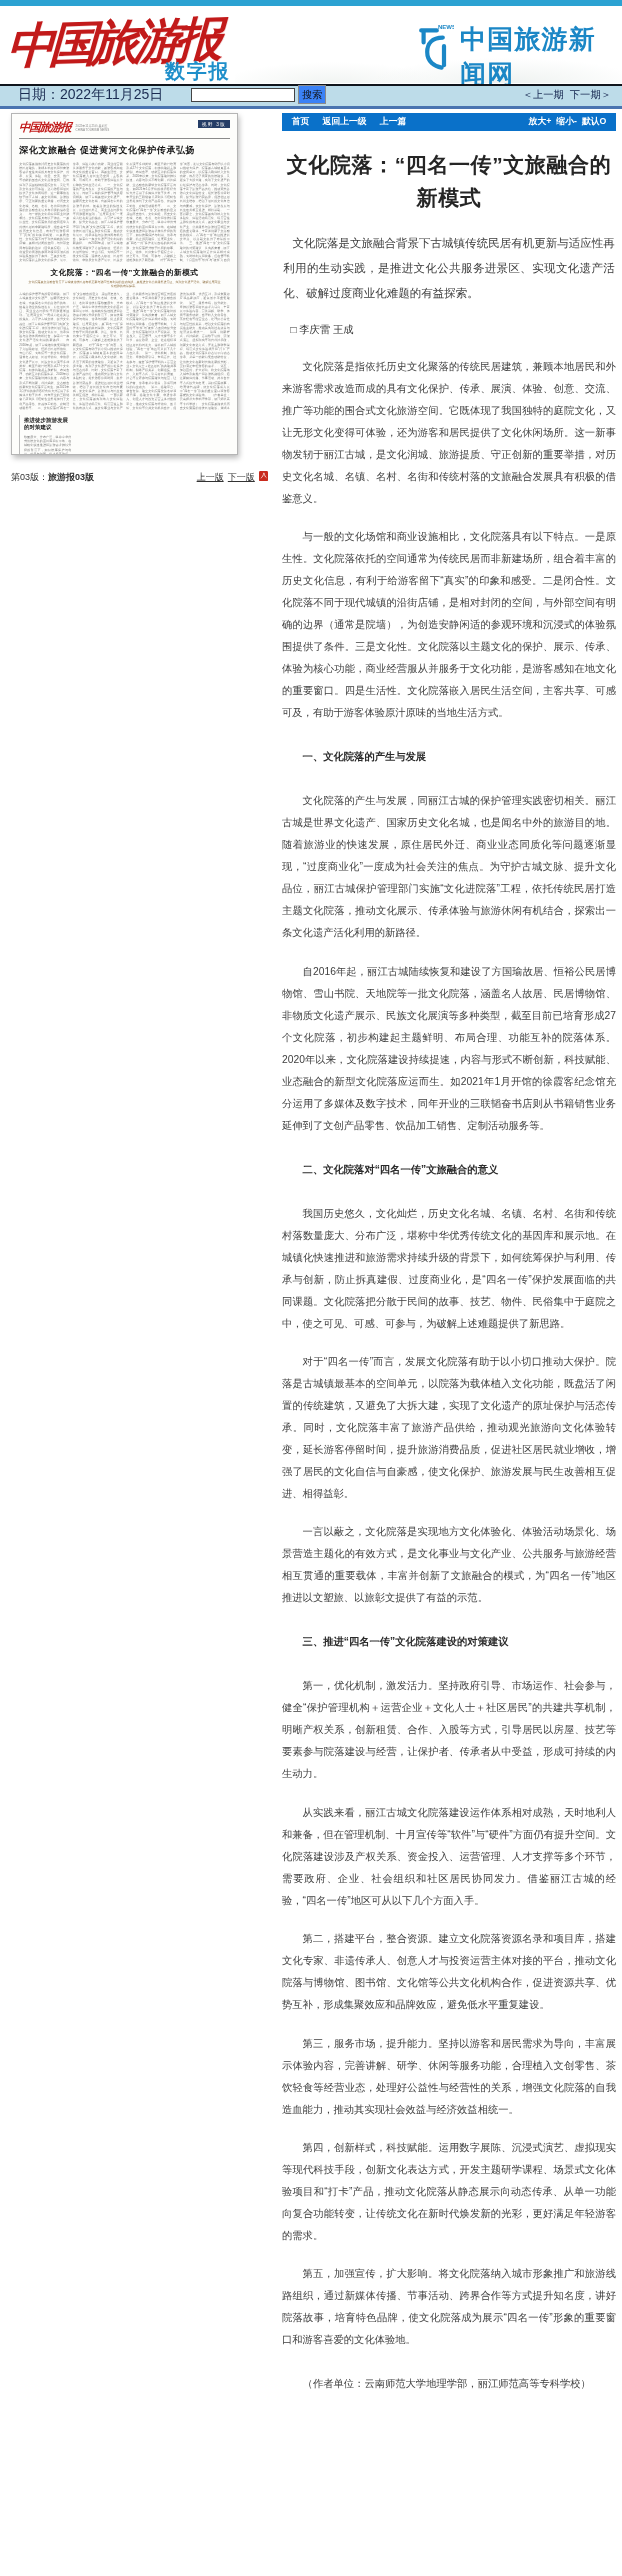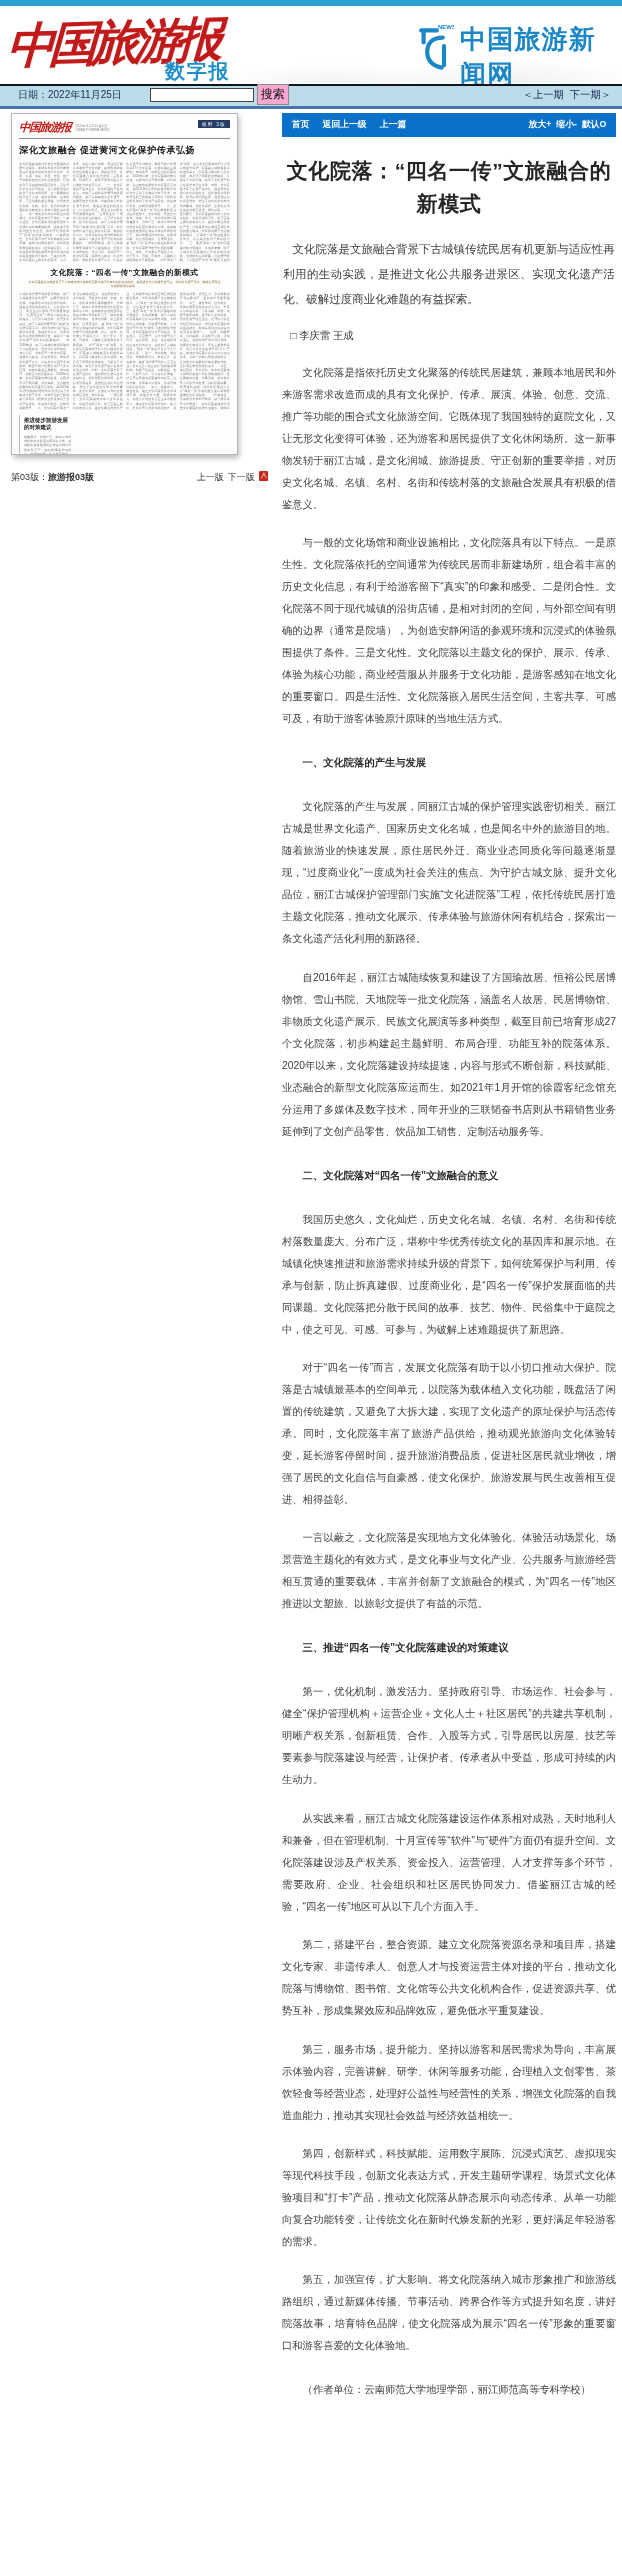--- a/index.html
+++ b/index.html
@@ -21,23 +21,23 @@
   .sub-logo { position:absolute; left:165px; top:52px; font-size:20px; font-weight:bold; color:#1f8fca; letter-spacing:1.8px; }
   .site-logo { position:absolute; left:416px; top:15.7px; display:flex; align-items:flex-start; }
   .site-names { margin-left:6px; }
   .site-name { font-size:26px; font-weight:bold; color:#1b87c6; letter-spacing:1.2px; font-family:"Liberation Serif","DejaVu Serif",serif; }
   .site-url { font-size:12px; font-weight:bold; color:#1b87c6; letter-spacing:0.6px; margin-top:4.8px; text-align:center; font-family:"Liberation Serif","DejaVu Serif",serif; }
 
   
   .rule-dark { position:absolute; left:0; top:84px; width:623px; height:2.4px; background:#10151c; }
   .toolbar { position:absolute; left:0; top:86px; width:623px; height:23px; background:#BDDCE9;
     border-bottom:3px solid #4A74B0; display:flex; align-items:center; padding:0 12px 3px 18px; }
-  .date-label { font-size:10px; color:#1a2c52; }
+  .date-label { font-size:14px; color:#1a2c52; }
   .search-input { margin-left:28px; width:104px; height:14px; border:0.6px solid #444; background:#fff; font-size:8.5px; padding:0 2.4px; }
-  .search-btn { margin-left:3px; padding:1.2px 3px; font-size:12px; color:#111; background:#f9a8d4; border:0.6px solid #8a8a8a; cursor:pointer; }
+  .search-btn { margin-left:3px; padding:1.2px 3px; font-size:10px; color:#111; background:#3b82f6; border:0.6px solid #8a8a8a; cursor:pointer; }
   .pager { margin-left:auto; font-size:10.3px; color:#13234d; display:flex; gap:6px; }
 
   
   .left-col { position:absolute; left:11px; top:113px; width:257px; }
   .paper-img { width:227px; height:342px; border:0.6px solid #b5b5b5; box-shadow:2.4px 3px 5.5px rgba(0,0,0,.28);
     background:#fdfdfb; padding:6px 7.3px; cursor:pointer; overflow:hidden; }
   .mini-top { display:flex; align-items:flex-start; }
   .mini-masthead { font-family:"DejaVu Serif","Liberation Serif",serif; font-weight:bold; font-style:italic;
     font-size:11.5px; color:#c21a1a; letter-spacing:-1.2px; transform:skewX(-4deg); }
   .mini-dateline { font-size:3px; color:#888; margin:3.6px 0 0 4.8px; line-height:1.5; }
@@ -52,26 +52,26 @@
   .cols-a { column-count:4; column-gap:3.6px; height:102px; }
   .cols-side { height:274px; }
   .mini-h2 { font-size:7.6px; font-weight:bold; color:#141414; text-align:center; letter-spacing:0.6px; margin:4.8px 0 1.8px; }
   .mini-lead { font-size:3px; color:#8a6a3a; text-align:center; line-height:4.2px; margin:0 8.5px 3.6px; overflow:hidden; height:8.5px; }
   .cols-b { column-count:4; column-gap:3.6px; height:119px; }
   .mini-footer { border-top:0.6px solid #999; margin-top:4.2px; padding-top:1.8px; font-size:3px; color:#777; text-align:center; }
 
   .page-bar { margin-top:15.7px; display:flex; align-items:center; width:257px; }
   .page-label { font-size:9px; color:#333; }
   .page-label b { font-weight:bold;margin-top:18px; }
-  .page-links { margin-left:auto; display:flex; align-items:center; gap:4.2px; font-size:9px; color:#333; }
+  .page-links { margin-left:auto; display:flex; align-items:center; gap:4.2px; font-size:9px; color:#333;text-decoration:underline; }
   .pdf-ico { display:inline-block; }
 
   
   .article-col { position:absolute; left:282px; top:113px; width:334px; }
-  .navbar { height:24px; background:#0A71C9; color:#fff; display:flex; align-items:center;
+  .navbar { height:18px; background:#0A71C9; color:#fff; display:flex; align-items:center;
     padding:0 9.7px; font-size:8.8px; font-weight:bold; }
   .nav-left { display:flex; gap:13.3px; }
   .nav-right { margin-left:auto; display:flex; gap:5px; }
   .navbar a { color:#fff; }
   .art-title { margin:17px 2.4px 0; font-size:21px; font-weight:bold; color:#252525; text-align:center;
     line-height:1.58; letter-spacing:0.6px; }
   .art-lead { margin:17px 1.2px 0; font-size:11.5px; color:#3d3d3d; line-height:2.15; text-align:justify; text-indent:0.8em; }
   .art-byline { margin-top:17px; font-size:10.3px; color:#333; text-indent:0.8em; }
   .article-body { margin-top:19.4px; }
   .body-para { font-size:10.3px; color:#404040; line-height:22px; text-align:justify; text-indent:2em; margin:0 0 16.4px; }

